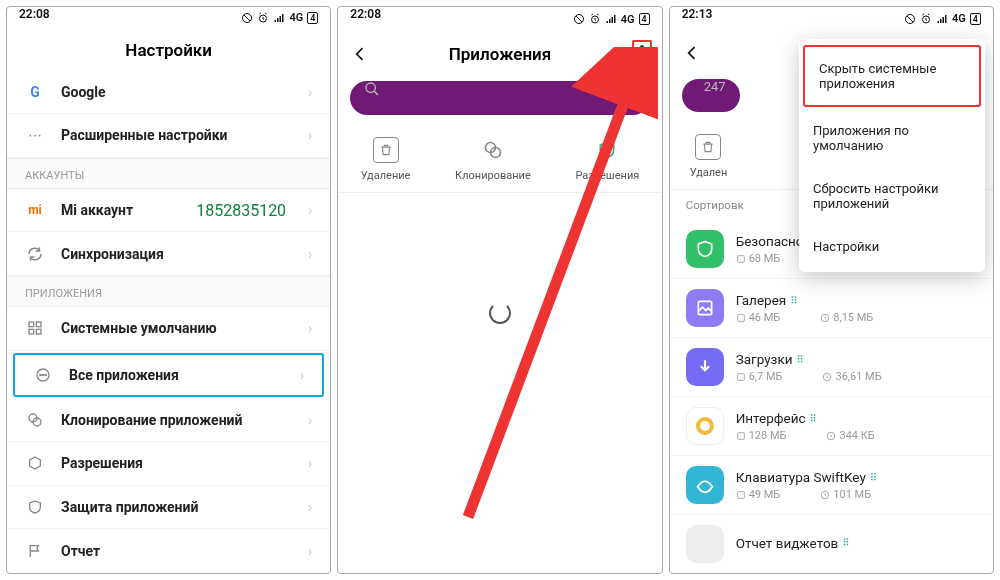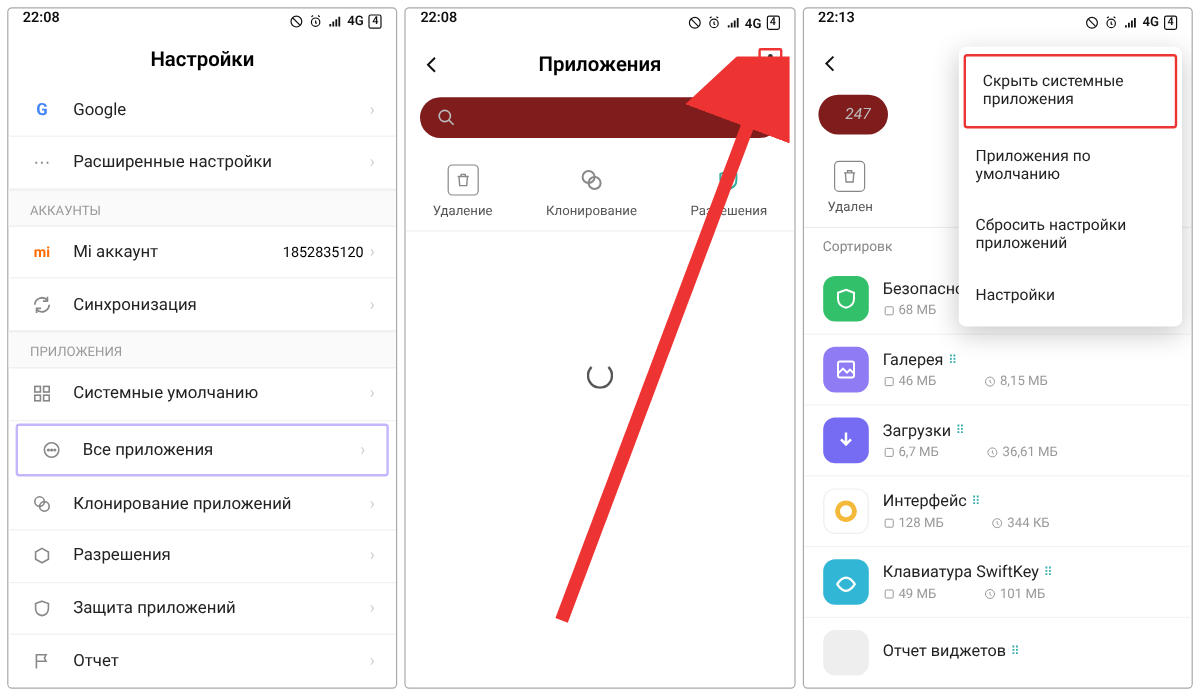--- a/index.html
+++ b/index.html
@@ -49,28 +49,26 @@
   }
   .more {
     position: absolute; right: 10px; top: 50%; transform: translateY(-50%);
     width: 20px; height: 28px; display:flex; flex-direction:column; align-items:center; justify-content:center; gap:3px;
   }
   .more span { width:4px; height:4px; border-radius:50%; background:#333; }
   .red-box { border: 2px solid #e33; border-radius: 2px; }
   .searchbar {
     margin: 4px 12px 8px;
     height: 34px;
-    background: #7f1d1d;
+    background: #701a75;
     border-radius: 17px;
     display: flex;
-    align-items: center;
     padding: 0 14px;
     color: #bbb;
     font-size: 13px;
-    font-style: italic;
   }
   .searchbar svg { width:16px; height:16px; margin-right:8px; stroke:#bbb; }
   .section-label {
     padding: 10px 18px 6px;
     font-size: 11px;
     color: #9a9a9a;
     background:#fafafa;
     border-top:1px solid #eee;
     border-bottom:1px solid #eee;
   }
@@ -78,24 +76,24 @@
     display: flex;
     align-items: center;
     padding: 0 18px;
     height: 48px;
     font-size: 14px;
     color: #222;
     border-bottom: 1px solid #f1f1f1;
     position: relative;
   }
   .row .icon { width: 20px; height:20px; margin-right: 16px; display:flex; align-items:center; justify-content:center; color:#888;}
-  .row .label { flex: 1; }
-  .row .sub { color:#000000; font-size:12px; margin-right:5px;}
+  .row .label { flex: 1; font-weight: bold; }
+  .row .sub { color:#15803d; font-size:16px; margin-right:22px;}
   .chev { color:#ccc; }
-  .row-highlight { border:2px solid #c4b5fd; border-radius:3px; margin:2px 6px; }
+  .row-highlight { border:2px solid #0ea5e9; border-radius:3px; margin:2px 6px; }
   .action-row {
     display:flex; justify-content:space-around; padding:14px 0 10px; border-bottom:1px solid #eee;
   }
   .action-row .act { text-align:center; font-size:11px; color:#555; }
   .action-row .act .ico { width:26px; height:26px; margin:0 auto 6px; border:1.5px solid #888; border-radius:4px; display:flex; align-items:center; justify-content:center;}
   .spinner {
     width:22px; height:22px; border:2px solid #555; border-top-color:transparent; border-radius:50%;
     position:absolute; left:50%; top:54%; transform:translate(-50%,-50%);
   }
   .arrow {

